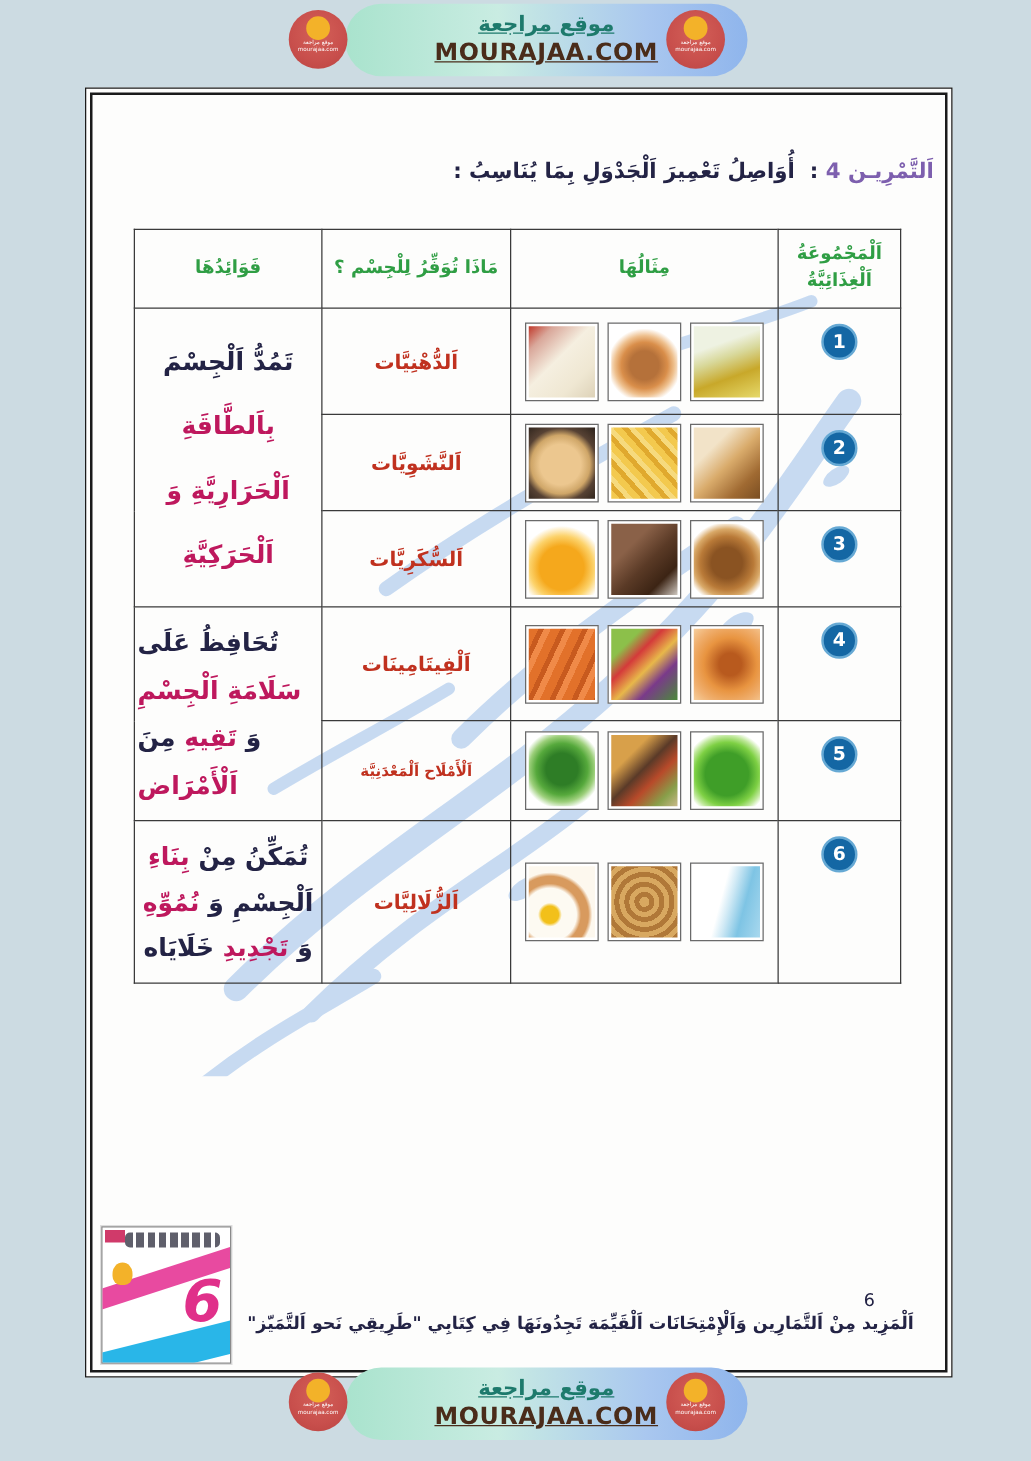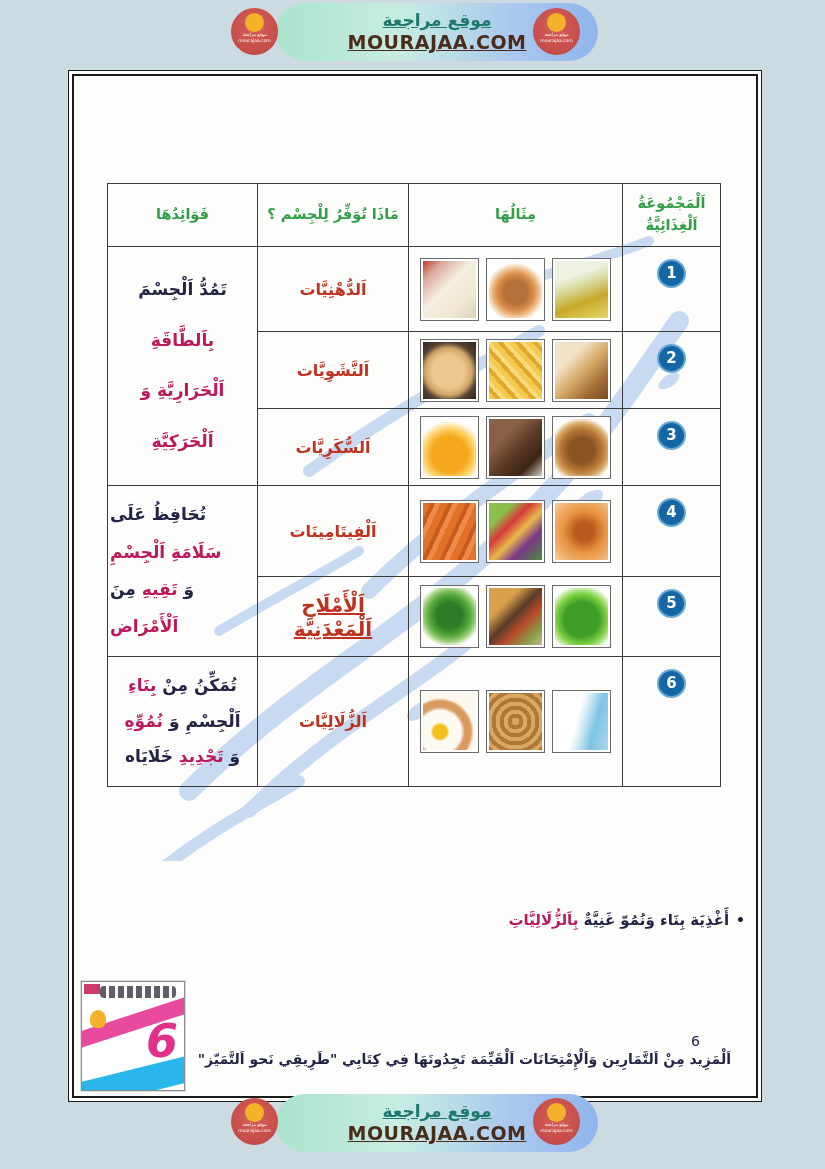--- a/index.html
+++ b/index.html
@@ -54,21 +54,21 @@
   .num-badge{
     display:inline-block;width:25px;height:25px;border-radius:50%;
     background:#1467a4;border:2px solid #66a9d4;color:#fff;
     font-size:15px;font-weight:bold;line-height:25px;text-align:center;
   }
   .imgs{display:flex;direction:ltr;justify-content:center;gap:7px;align-items:center;}
   .food{width:59px;height:63px;border:1px solid #6a6a6a;background:#fff;padding:2px;box-sizing:border-box;}
   .food>i{display:block;width:100%;height:100%;}
   .benefits{vertical-align:middle;}
   .benefits .lines{display:flex;flex-direction:column;justify-content:space-evenly;height:100%;
-    text-align:center;font-weight:bold;font-size:17px;line-height:1.4;}
+    text-align:center;font-weight:bold;font-size:20px;line-height:1.4;}
   .dark{color:#232345;}
   .red{color:#be185d;}
   
   .f-butter i{background:linear-gradient(135deg,#c0392b 0%,#d9a79a 18%,#f5efe0 45%,#efe7d2 75%,#ddd2b8 100%);}
   .f-almonds i{background:radial-gradient(circle at 50% 55%,#b5713a 0 28%,#d98e4a 45%,#eec08e 58%,#fff 72%);}
   .f-oil i{background:linear-gradient(160deg,#eef2e2 0 28%,#d8d89a 45%,#c8a82a 68%,#e6d96a 100%);}
   .f-potatoes i{background:radial-gradient(circle at 48% 52%,#ecc78f 0 40%,#cfa668 58%,#574234 72%,#2c221b 100%);}
   .f-pasta i{background:repeating-linear-gradient(48deg,#f3c94e 0 5px,#e0a92e 5px 9px,#f6da7d 9px 13px);}
   .f-bread i{background:linear-gradient(135deg,#f2e3c8 0 28%,#d9ab6b 52%,#a06a32 78%,#7a4e22 100%);}
   .f-honey i{background:radial-gradient(circle at 50% 62%,#f5a81c 0 40%,#fcd26a 58%,#fff 76%);}
@@ -131,20 +131,24 @@
       <path d="M240 300 C 310 250, 380 210, 470 160" stroke-width="12"></path>
       <path d="M430 120 C 480 100, 530 90, 580 70" stroke-width="10"></path>
       <path d="M150 460 C 200 430, 240 410, 290 380" stroke-width="10"></path>
       <ellipse cx="520" cy="330" rx="16" ry="8" fill="#93b9e8" stroke="none" transform="rotate(-35 520 330)"></ellipse>
       <ellipse cx="350" cy="540" rx="14" ry="7" fill="#93b9e8" stroke="none" transform="rotate(-35 350 540)"></ellipse>
       <ellipse cx="600" cy="210" rx="12" ry="6" fill="#93b9e8" stroke="none" transform="rotate(-35 600 210)"></ellipse>
       <path d="M90 700 C 140 660, 180 640, 230 610" stroke-width="12"></path>
     </g>
   </svg>
 
+  <div class="ex-title ex4">
+    <span class="purple">اَلتَّمْرِيـن 4</span><span class="colon dark">:</span>
+    <span class="dark">أُوَاصِلُ تَعْمِيرَ اَلْجَدْوَلِ بِمَا يُنَاسِبُ :</span>
+  </div>
 
   <table class="food-table">
     <colgroup>
         <col style="width:98px">
         <col style="width:214px">
         <col style="width:151px">
         <col style="width:150px">
       </colgroup>
     <tbody>
         <tr style="height:63px">
@@ -248,21 +252,21 @@
                 <i></i>
               </div>
         <div class="food f-legumes">
                 <i></i>
               </div>
         <div class="food f-lettuce">
                 <i></i>
               </div>
       </div>
           </td>
-      <td class="cat" style="font-size:20px;text-decoration:underline;">اَلْأَمْلَاح اَلْمَعْدَنِيَّة</td>
+      <td class="cat" style="font-size:12px;">اَلْأَمْلَاح اَلْمَعْدَنِيَّة</td>
     </tr>
     <tr style="height:130px">
       <td class="numcell"><span class="num-badge">6</span></td>
       <td>
             <div class="imgs">
         <div class="food f-eggs">
                 <i></i>
               </div>
         <div class="food f-chickpeas">
                 <i></i>
@@ -280,23 +284,20 @@
           <span><span class="dark">وَ </span><span class="red">تَجْدِيدِ</span><span class="dark"> خَلَايَاه</span></span>
         </div>
       </td>
     </tr>
   </tbody>
     </table>
 
 
 
   <div class="bullets">
-    <div class="bullet">
-      <span class="dot">•</span><span class="dark">أَغْذِيَة بِنَاء وَنُمُوّ غَنِيَّةٌ </span><span class="red">بِاَلزُّلَالِيَّاتِ</span>
-    </div>
   </div>
 
   <div class="page-num">6</div>
   <div class="footer-note">اَلْمَزِيد مِنْ اَلتَّمَارِين وَاَلْإِمْتِحَانَات اَلْقَيِّمَة تَجِدُونَهَا فِي كِتَابِي "طَرِيقِي نَحو اَلتَّمَيّز"</div>
 
   <div class="book">
     <div class="corner"></div>
     <div class="title-squiggle"></div>
     <div class="stripe"></div>
     <div class="stripe2"></div>

